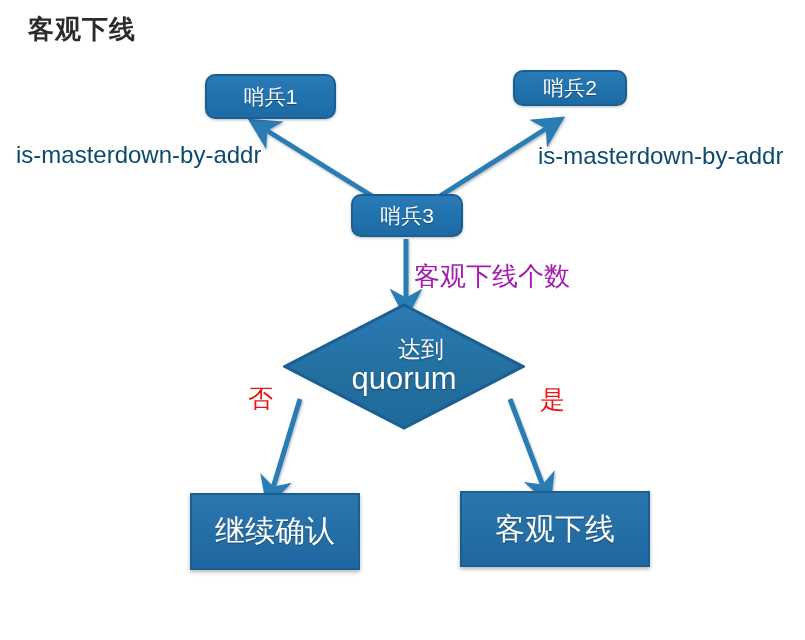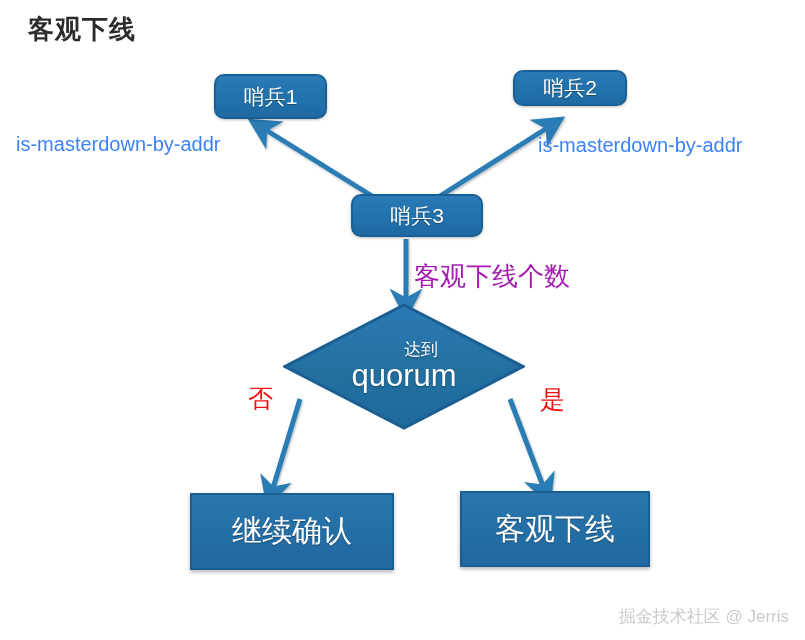--- a/index.html
+++ b/index.html
@@ -71,30 +71,31 @@
     inset: 0;
     display: flex;
     flex-direction: column;
     align-items: center;
     justify-content: center;
     color: #ffffff;
     text-shadow: 0 1px 2px rgba(0,0,0,0.35);
     line-height: 1.08;
     pointer-events: none;
   }
-  .diamond-label .l1 { font-size: 17px; margin-left: 34px; }
+  .diamond-label .l1 { font-size: 23px; margin-left: 34px; }
   .diamond-label .l2 { font-size: 31px; }
 
   
   .plain-label {
     position: absolute;
-    font-size: 20px;
-    color: #3b82f6;
-    white-space: nowrap;
-    z-index: 4;
+    font-size: 24px;
+    color: #0c4a6e;
+    white-space: nowrap;
+    z-index: 4;
+    margin-top: 8px;
   }
   .red-label {
     position: absolute;
     font-size: 26px;
     color: #a21caf;
     white-space: nowrap;
     font-weight: 500;
     z-index: 4;
   }
   .red-small {
@@ -145,62 +146,61 @@
 
     <g stroke="#2b7cb5" stroke-width="5" fill="none" marker-end="url(#ah)" filter="url(#softshadow)">
       <line x1="372" y1="196" x2="266" y2="130"></line>
       <line x1="440" y1="196" x2="547" y2="128"></line>
       <line x1="406" y1="239" x2="406" y2="299"></line>
       <line x1="300" y1="399" x2="273" y2="488"></line>
       <line x1="510" y1="399" x2="543" y2="486"></line>
     </g>
   </svg>
 
-  <div class="node rounded" style="left:214px; top:74px; width:113px; height:45px;">
+  <div class="node rounded" style="left:205px; top:74px; width:131px; height:45px;">
     <span>哨兵1</span>
   </div>
 
   <div class="node rounded" style="left:513px; top:70px; width:114px; height:36px;">
     <span>哨兵2</span>
   </div>
 
-  <div class="node rounded" style="left:351px; top:194px; width:132px; height:43px;">
+  <div class="node rounded" style="left:351px; top:194px; width:112px; height:43px;">
     <span>哨兵3</span>
   </div>
 
   <div class="diamond-wrap" style="left:283px; top:303px; width:242px; height:127px;">
     <svg class="diamond-shape" viewBox="0 0 242 127" xmlns="http://www.w3.org/2000/svg" preserveAspectRatio="none">
       <defs>
         <linearGradient id="dgrad" x1="0" y1="0" x2="0" y2="1">
           <stop offset="0%" stop-color="#2b7ab5"></stop>
           <stop offset="55%" stop-color="#23709f"></stop>
           <stop offset="100%" stop-color="#1f6a9d"></stop>
         </linearGradient>
       </defs>
       <polygon points="121,2 240,63.5 121,125 2,63.5" fill="url(#dgrad)" stroke="#1a5f93" stroke-width="3"></polygon>
     </svg>
     <div class="diamond-label">
       <span class="l1">达到</span>
       <span class="l2">quorum</span>
     </div>
   </div>
 
-  <div class="node sharp" style="left:190px; top:493px; width:204px; height:77px;">
+  <div class="node sharp" style="left:190px; top:493px; width:170px; height:77px;">
     <span>继续确认</span>
   </div>
 
   <div class="node sharp" style="left:460px; top:491px; width:190px; height:76px;">
     <span>客观下线</span>
   </div>
 
   <div class="plain-label" style="left:16px; top:133px;">is-masterdown-by-addr</div>
 
   <div class="plain-label" style="left:538px; top:134px;">is-masterdown-by-addr</div>
 
   <div class="red-label" style="left:414px; top:259px;">客观下线个数</div>
 
   <div class="red-small" style="left:248px; top:382px;">否</div>
 
   <div class="red-small" style="left:540px; top:383px;">是</div>
 
-  <div class="watermark">掘金技术社区 @ Jerris</div>
 
 </div>
 
 </body></html>

